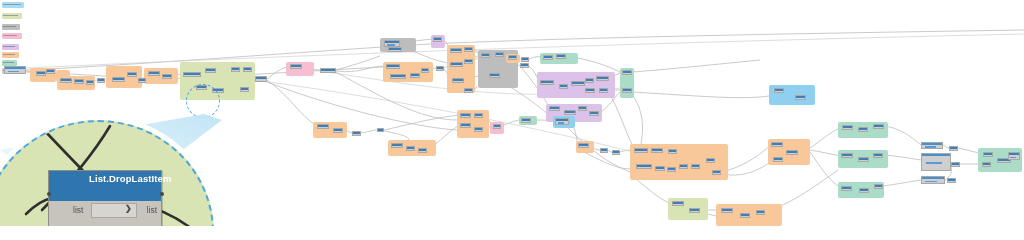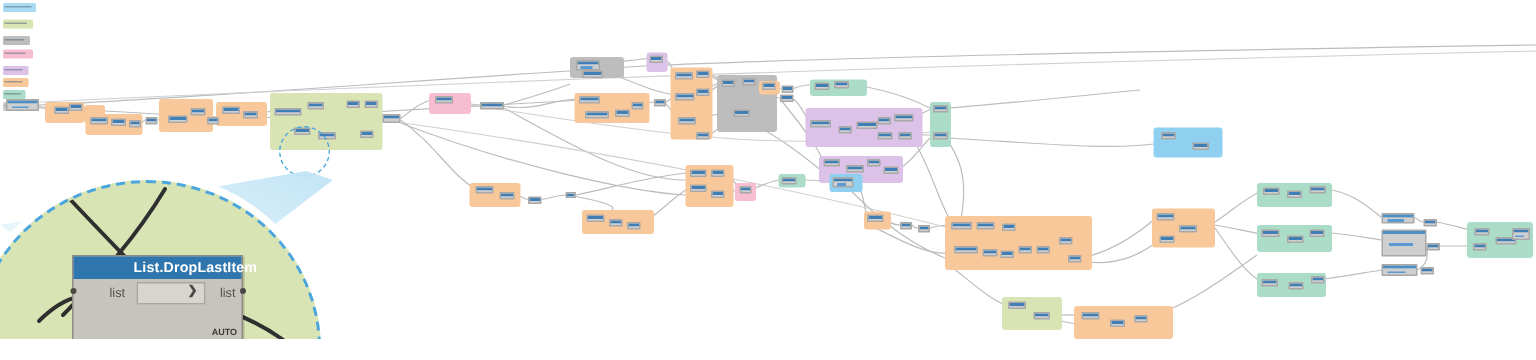--- a/index.html
+++ b/index.html
@@ -736,21 +736,21 @@
         <path d="M126,4 C108,34 84,62 58,88"></path>
         <path d="M42,92 C50,84 58,78 68,76"></path>
         <path d="M150,80 C174,86 196,96 214,112"></path>
         <path d="M150,104 C176,118 200,140 218,166"></path>
         <path d="M66,124 C74,150 82,182 92,220"></path>
         <path d="M132,130 C142,160 150,190 156,220"></path>
       </g>
     </svg>
 
     <div class="bignode" style="left:64px;top:48px;width:112px;height:56px;">
-      <div class="bhdr" style="height:15px;line-height:15px;font-size:9.5px;padding-left:40px;">List.DropLastItem</div>
+      <div class="bhdr" style="height:30px;line-height:15px;font-size:9.5px;padding-left:40px;">List.DropLastItem</div>
       <div class="brow" style="height:41px;">
         <span class="plabel" style="left:4px;top:4px;font-size:8.5px;">list</span>
         <span class="slot" style="left:22px;top:2px;width:44px;height:13px;"></span>
         <span class="chev" style="left:56px;top:3px;font-size:8px;">❯</span>
         <span class="plabel" style="right:4px;top:4px;font-size:8.5px;">list</span>
         <span class="auto" style="right:3px;bottom:2px;font-size:6px;">AUTO</span>
       </div>
       <span class="port" style="left:-2.5px;top:21px;"></span>
       <span class="port" style="right:-2.5px;top:21px;"></span>
     </div>

